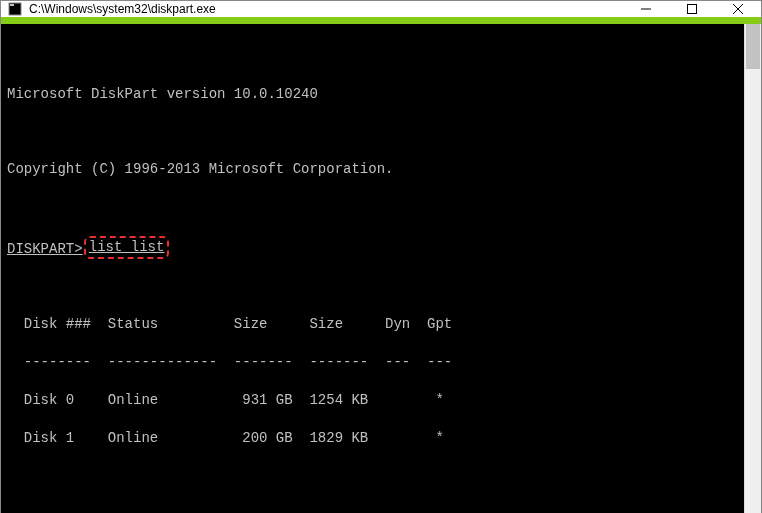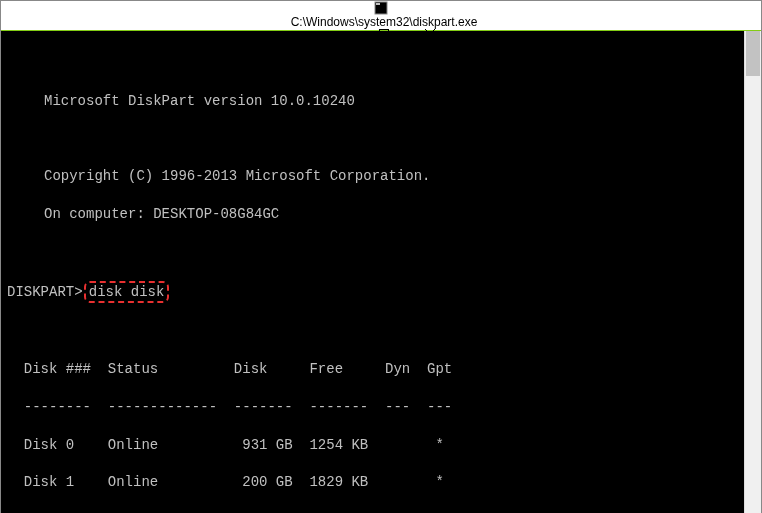--- a/index.html
+++ b/index.html
@@ -17,22 +17,21 @@
       display: flex;
       flex-direction: column;
       background: #fff;
     }
     .titlebar {
       height: 30px;
       background: #fff;
       display: flex;
       align-items: center;
       padding-left: 6px;
-      border-bottom: 1px solid #84cc16;
-      flex-direction: column;
+      border-bottom: 7px solid #84cc16;
     }
     .titlebar-icon {
       width: 16px;
       height: 16px;
       margin-right: 6px;
       display: inline-flex;
       align-items: center;
       justify-content: center;
     }
     .titlebar-title {
@@ -87,22 +86,22 @@
       right: 1px;
       height: 45px;
       background: #c2c2c2;
     }
     .highlight {
       border: 2px dashed #e83030;
       border-radius: 6px;
       padding: 0 3px;
       margin-left: -3px;
     }
-    .line { display: block; margin-left: 37px; }
-    .prompt-line { display: flex; align-items: center; }
+    .line { display: block; }
+    .prompt-line { display: flex; align-items: flex-end; text-decoration: underline; }
     .prompt-prefix { margin-right: 0.5ch; }
     .table-row { display: block; }
   </style>
 </head>
 <body>
 
 <div class="window">
   <div class="titlebar">
     <span class="titlebar-icon">
       <svg width="14" height="14" viewBox="0 0 14 14">
@@ -130,25 +129,24 @@
       </button>
     </div>
   </div>
 
   <div class="content-wrap">
     <div class="terminal">
 <span class="line"> </span>
 <span class="line">Microsoft DiskPart version 10.0.10240</span>
 <span class="line"> </span>
 <span class="line">Copyright (C) 1996-2013 Microsoft Corporation.</span>
-<span class="line">On computer: DESKTOP-08G84GC</span>
 <span class="line"> </span>
-<span class="prompt-line"><span class="prompt-prefix">DISKPART&gt;</span><span class="highlight">disk disk</span></span>
+<span class="prompt-line"><span class="prompt-prefix">DISKPART&gt;</span><span class="highlight">list list</span></span>
 <span class="line"> </span>
-<span class="table-row">  Disk ###  Status         Disk     Free     Dyn  Gpt</span>
+<span class="table-row">  Disk ###  Status         Size     Size     Dyn  Gpt</span>
 <span class="table-row">  --------  -------------  -------  -------  ---  ---</span>
 <span class="table-row">  Disk 0    Online          931 GB  1254 KB        *</span>
 <span class="table-row">  Disk 1    Online          200 GB  1829 KB        *</span>
 <span class="line"> </span>
 
 
 
 
 
 

